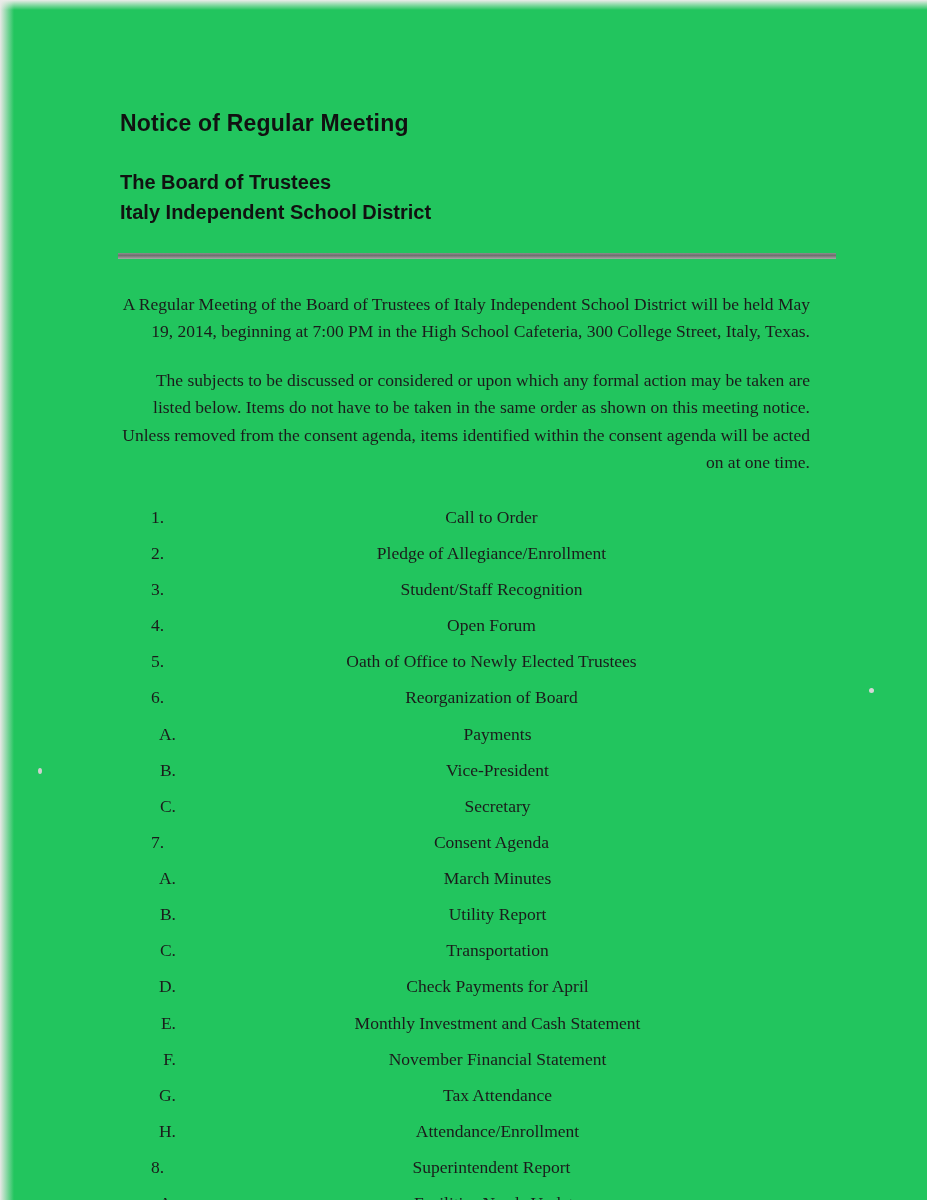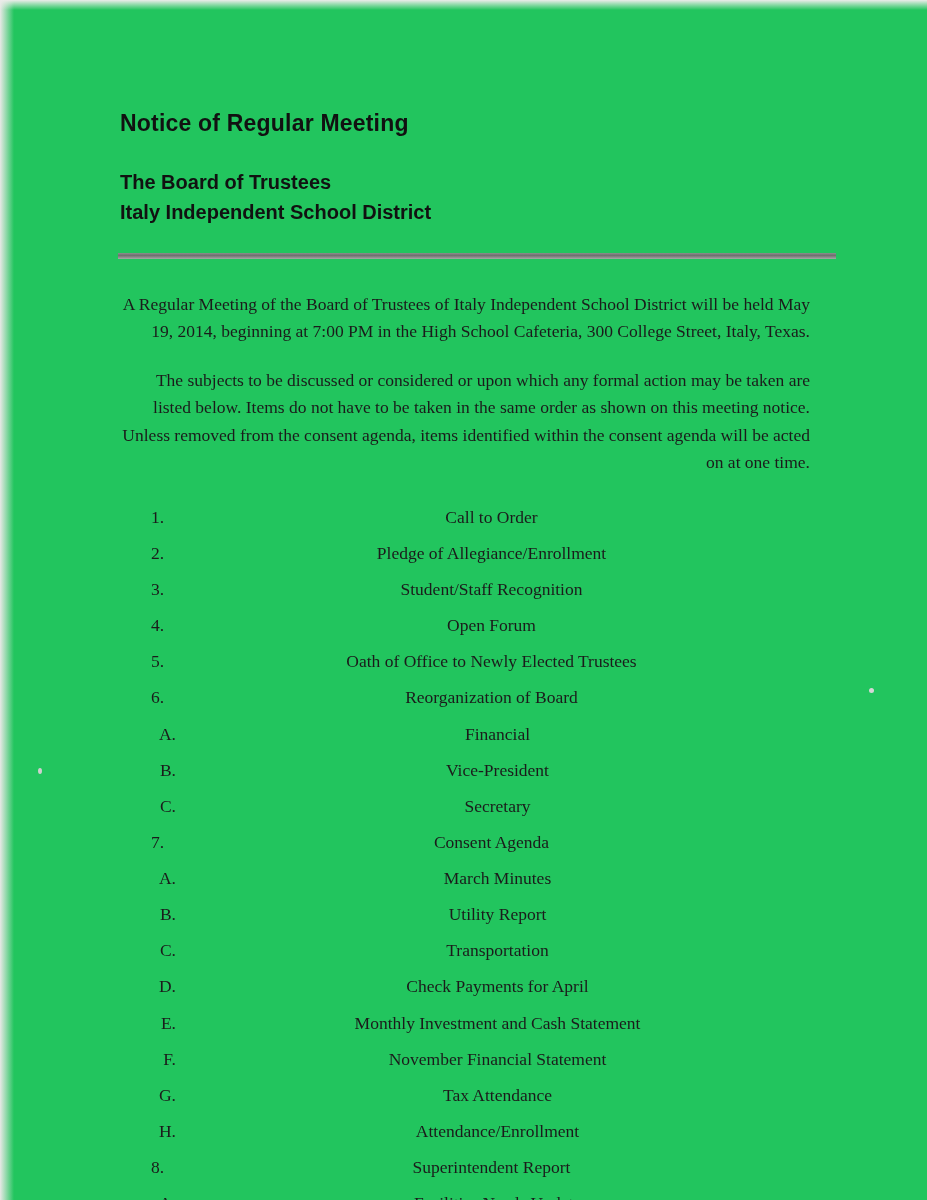--- a/index.html
+++ b/index.html
@@ -147,21 +147,21 @@
         <li class="item lvl1">
           <span class="marker">5.</span>
           <span class="label">Oath of Office to Newly Elected Trustees</span>
         </li>
         <li class="item lvl1">
           <span class="marker">6.</span>
           <span class="label">Reorganization of Board</span>
         </li>
         <li class="item lvl2">
           <span class="marker">A.</span>
-          <span class="label">Financial</span>
+          <span class="label">Payments</span>
         </li>
         <li class="item lvl2">
           <span class="marker">B.</span>
           <span class="label">Vice-President</span>
         </li>
         <li class="item lvl2">
           <span class="marker">C.</span>
           <span class="label">Secretary</span>
         </li>
         <li class="item lvl1">

